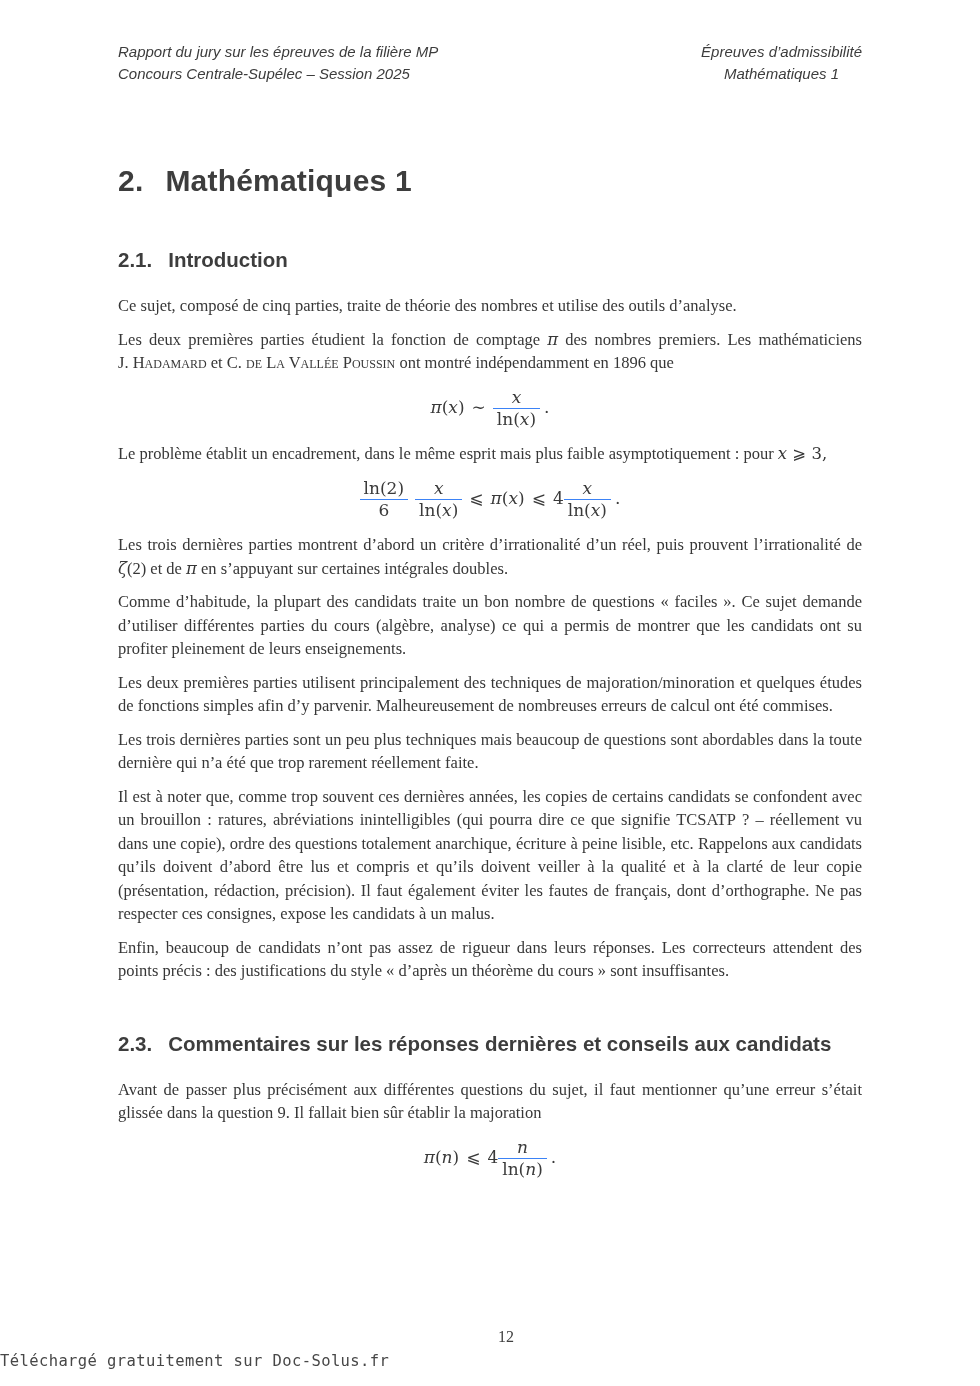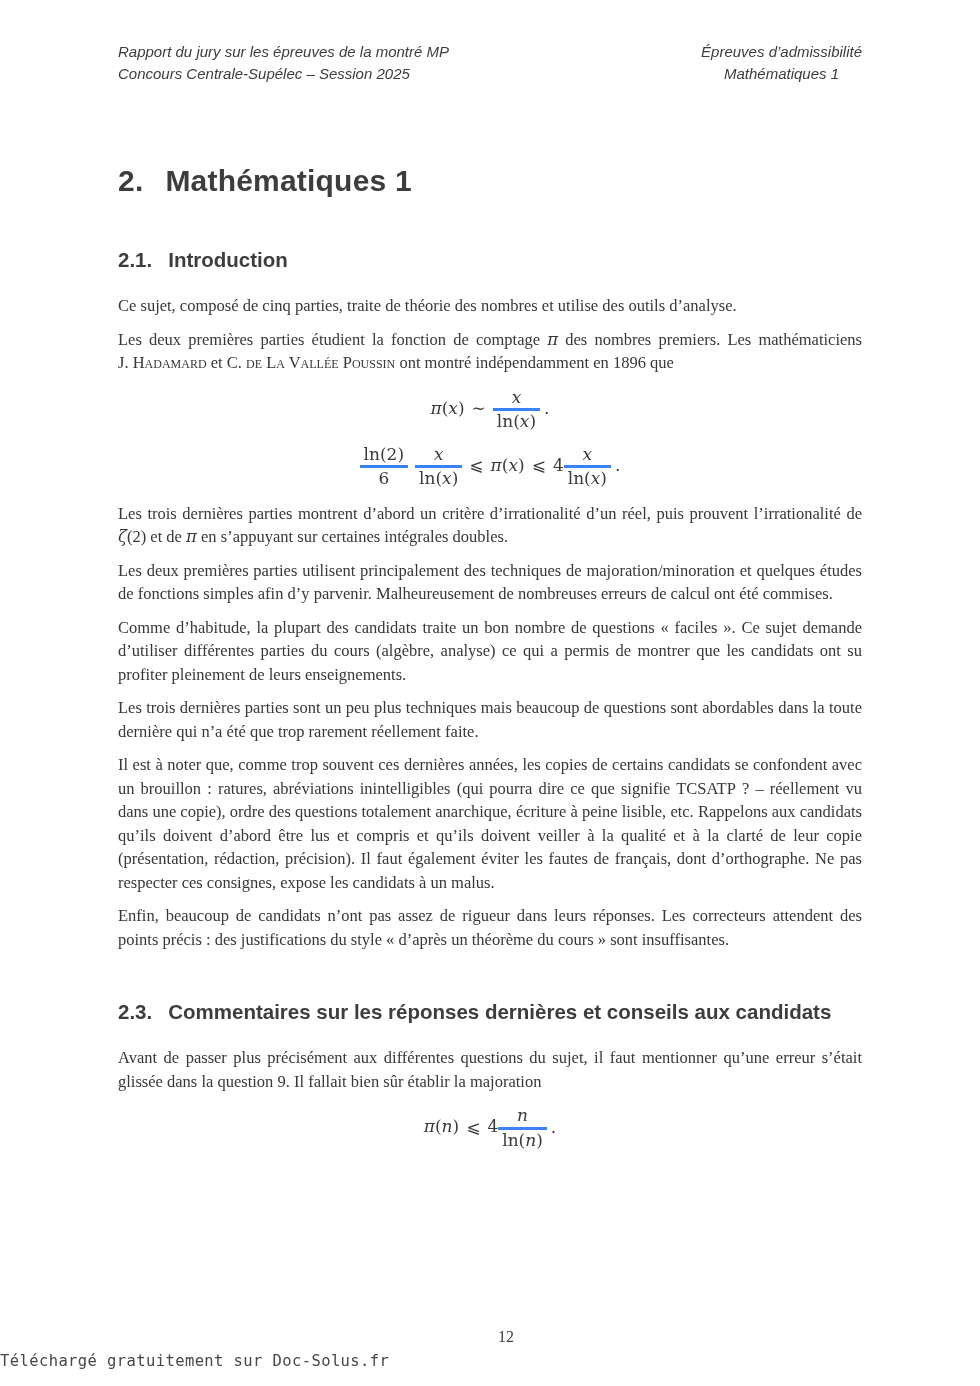--- a/index.html
+++ b/index.html
@@ -46,21 +46,21 @@
   .formula {
     margin:12px 0; text-align:center; font-size:17px; color:#3a3a3a;
     font-family:"DejaVu Serif","DejaVu Sans","Liberation Serif", serif;
   }
   .mv { font-style:italic; font-family:"DejaVu Serif","DejaVu Sans","Liberation Serif", serif; }
   .msym { font-family:"DejaVu Serif","DejaVu Sans","Liberation Serif", serif; }
   .mop { margin:0 7px; }
   .coef { margin-left:7px; }
   .frac { display:inline-block; vertical-align:middle; text-align:center; line-height:1.25; }
   .frac .num, .frac .den { display:block; padding:0 4px; }
-  .frac .den { border-top:3px solid #3b82f6; }
+  .frac .den { border-top:1px solid #3b82f6; }
   .gap { display:inline-block; width:7px; }
   .fend { margin-left:4px; }
 
   .sc { font-variant:small-caps; }
 
   
   .pageno {
     position:absolute; top:1328px; left:0; width:100%;
     text-align:center; font-size:16px; color:#404040;padding-left:16px;
   }
@@ -70,21 +70,21 @@
     font-size:15.5px; color:#474747; letter-spacing:0.4px;
   }
 </style>
 </head>
 <body>
 
 <div class="sheet">
 
   <header class="pg-header">
     <div class="hcol left">
-      <div>Rapport du jury sur les épreuves de la montré MP</div>
+      <div>Rapport du jury sur les épreuves de la filière MP</div>
       <div>Concours Centrale-Supélec – Session 2025</div>
     </div>
     <div class="hcol right">
       <div>Épreuves d’admissibilité</div>
       <div>Mathématiques 1</div>
     </div>
   </header>
 
   <main class="content">
 
@@ -99,30 +99,31 @@
     </h2>
 
     <p class="body">Ce sujet, composé de cinq parties, traite de théorie des nombres et utilise des outils d’analyse.</p>
 
     <p class="body"><span>Les deux premières parties étudient la fonction de comptage </span><span class="mv">π</span><span> des nombres premiers. Les mathématiciens J.&nbsp;</span><span class="sc">Hadamard</span><span> et C.&nbsp;</span><span class="sc">de La Vallée Poussin</span><span> ont montré indépendamment en 1896 que</span></p>
 
     <div class="formula">
       <span class="mv">π</span><span>(</span><span class="mv">x</span><span>)</span><span class="mop msym">∼</span><span class="frac"><span class="num"><span class="mv">x</span></span><span class="den"><span>ln(</span><span class="mv">x</span><span>)</span></span></span><span class="fend">.</span>
     </div>
 
+    <p class="body"><span>Le problème établit un encadrement, dans le même esprit mais plus faible asymptotiquement&nbsp;: pour </span><span class="mv msym">x</span><span class="msym">&nbsp;⩾&nbsp;3,</span></p>
 
     <div class="formula">
       <span class="frac"><span class="num">ln(2)</span><span class="den">6</span></span><span class="gap"></span><span class="frac"><span class="num"><span class="mv">x</span></span><span class="den"><span>ln(</span><span class="mv">x</span><span>)</span></span></span><span class="mop msym">⩽</span><span class="mv">π</span><span>(</span><span class="mv">x</span><span>)</span><span class="mop msym">⩽</span><span class="coef" style="margin-left:0">4</span><span class="frac"><span class="num"><span class="mv">x</span></span><span class="den"><span>ln(</span><span class="mv">x</span><span>)</span></span></span><span class="fend">.</span>
     </div>
 
     <p class="body"><span>Les trois dernières parties montrent d’abord un critère d’irrationalité d’un réel, puis prouvent l’irrationalité de </span><span class="mv">ζ</span><span>(2)</span><span> et de </span><span class="mv">π</span><span> en s’appuyant sur certaines intégrales doubles.</span></p>
 
 
+    <p class="body">Comme d’habitude, la plupart des candidats traite un bon nombre de questions «&nbsp;faciles&nbsp;». Ce sujet demande d’utiliser différentes parties du cours (algèbre, analyse) ce qui a permis de montrer que les candidats ont su profiter pleinement de leurs enseignements.</p>
     <p class="body">Les deux premières parties utilisent principalement des techniques de majoration/minoration et quelques études de fonctions simples afin d’y parvenir. Malheureusement de nombreuses erreurs de calcul ont été commises.</p>
-    <p class="body">Comme d’habitude, la plupart des candidats traite un bon nombre de questions «&nbsp;faciles&nbsp;». Ce sujet demande d’utiliser différentes parties du cours (algèbre, analyse) ce qui a permis de montrer que les candidats ont su profiter pleinement de leurs enseignements.</p>
     <p class="body">Les trois dernières parties sont un peu plus techniques mais beaucoup de questions sont abordables dans la toute dernière qui n’a été que trop rarement réellement faite.</p>
     <p class="body">Il est à noter que, comme trop souvent ces dernières années, les copies de certains candidats se confondent avec un brouillon&nbsp;: ratures, abréviations inintelligibles (qui pourra dire ce que signifie TCSATP&nbsp;? – réellement vu dans une copie), ordre des questions totalement anarchique, écriture à peine lisible, etc. Rappelons aux candidats qu’ils doivent d’abord être lus et compris et qu’ils doivent veiller à la qualité et à la clarté de leur copie (présentation, rédaction, précision). Il faut également éviter les fautes de français, dont d’orthographe. Ne pas respecter ces consignes, expose les candidats à un malus.</p>
     <p class="body">Enfin, beaucoup de candidats n’ont pas assez de rigueur dans leurs réponses. Les correcteurs attendent des points précis&nbsp;: des justifications du style «&nbsp;d’après un théorème du cours&nbsp;» sont insuffisantes.</p>
 
     <h2 class="sec">
       <span class="no">2.3.</span>
       <span class="lbl">Commentaires sur les réponses dernières et conseils aux candidats</span>
     </h2>
 
     <p class="body">Avant de passer plus précisément aux différentes questions du sujet, il faut mentionner qu’une erreur s’était glissée dans la question 9. Il fallait bien sûr établir la majoration</p>

